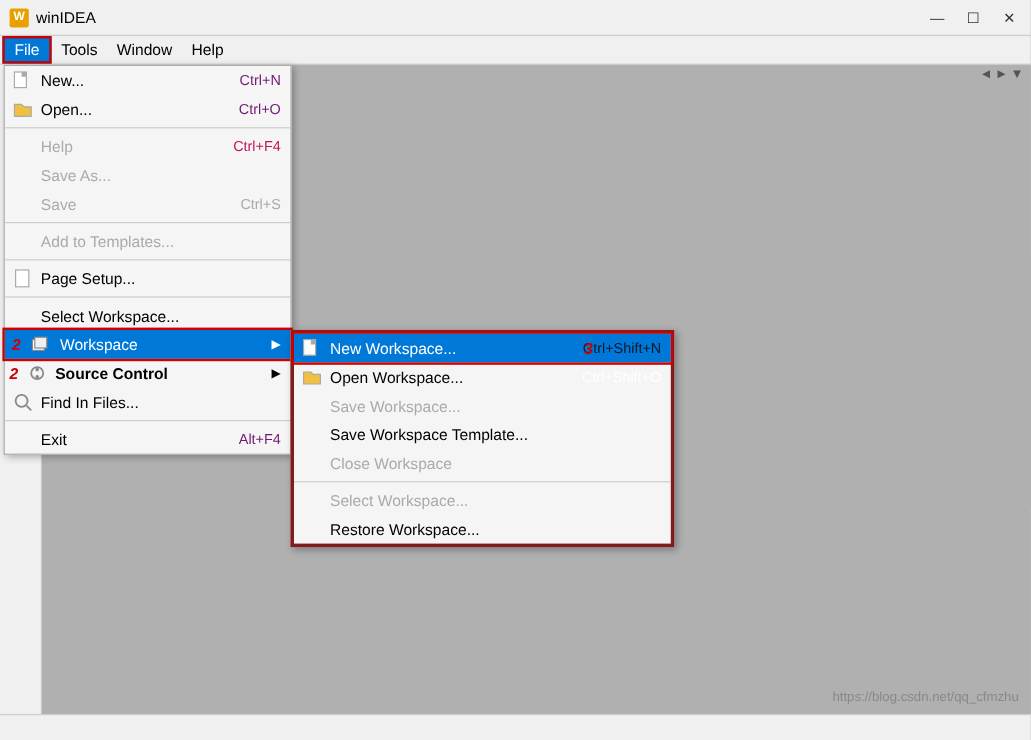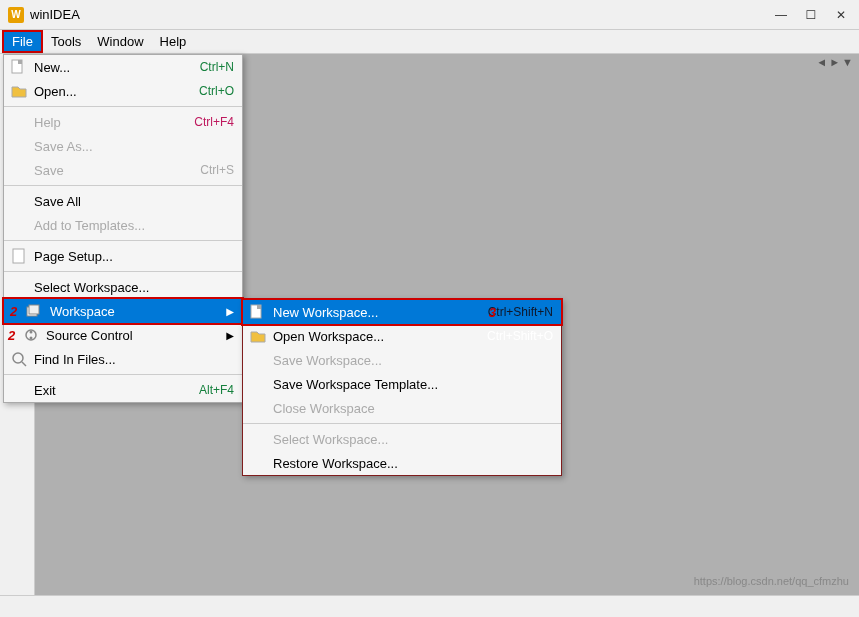--- a/index.html
+++ b/index.html
@@ -163,21 +163,21 @@
     }
     .dropdown-item.disabled { color: #aaa; cursor: default; }
     .dropdown-item.highlighted {
       background: #0078d7;
       color: white;
       outline: 2px solid #cc0000;
     }
     .dropdown-item .shortcut {
       margin-left: auto;
       padding-left: 20px;
-      color: #15803d;
+      color: #701a75;
       font-size: 12px;
     }
     .dropdown-item.highlighted .shortcut { color: #fff; }
     .dropdown-item .arrow {
       position: absolute;
       right: 8px;
       font-size: 10px;
     }
     .dropdown-separator {
       height: 1px;
@@ -193,21 +193,21 @@
       align-items: center;
       justify-content: center;
     }
 
     
     .submenu {
       position: absolute;
       left: 100%;
       top: 0;
       background: #f5f5f5;
-      border: 1px solid #7f1d1d;
+      border: 3px solid #7f1d1d;
       box-shadow: 2px 2px 6px rgba(0,0,0,0.3);
       min-width: 320px;
       z-index: 101;
     }
 
     
     .badge {
       position: absolute;
       left: -18px;
       color: #cc0000;
@@ -334,23 +334,20 @@
     <span>Save As...</span>
   </div>
 
   <div class="dropdown-item disabled">
     <span>Save</span>
     <span class="shortcut" style="color:#aaa">Ctrl+S</span>
   </div>
 
   <div class="dropdown-separator"></div>
 
-  <div class="dropdown-item">
-    <span>Save All</span>
-  </div>
 
   <div class="dropdown-item disabled">
     <span>Add to Templates...</span>
   </div>
 
   <div class="dropdown-separator"></div>
 
   <div class="dropdown-item">
     <span class="dropdown-item-icon">
       <svg width="16" height="16">
@@ -429,21 +426,21 @@
 
   <div class="dropdown-item" style="position:relative;">
     <span style="position:absolute; left:4px; color:#cc0000; font-size:13px; font-weight:bold; font-style:italic;">2</span>
     <span class="dropdown-item-icon" style="left:18px;">
       <svg width="16" height="16">
           <circle cx="8" cy="8" r="5" fill="none" stroke="#888" stroke-width="1.5"></circle>
           <circle cx="8" cy="5" r="1.5" fill="#888"></circle>
           <circle cx="8" cy="11" r="1.5" fill="#888"></circle>
         </svg>
     </span>
-    <span style="margin-left:12px;">Source Control</span>
+    <span style="margin-left:12px;font-weight:bold;">Source Control</span>
     <span class="arrow">▶</span>
   </div>
 
   <div class="dropdown-item">
     <span class="dropdown-item-icon">
       <svg width="16" height="16">
           <circle cx="7" cy="7" r="5" fill="none" stroke="#888" stroke-width="1.5"></circle>
           <line x1="11" y1="11" x2="15" y2="15" stroke="#888" stroke-width="1.5"></line>
         </svg>
     </span>

